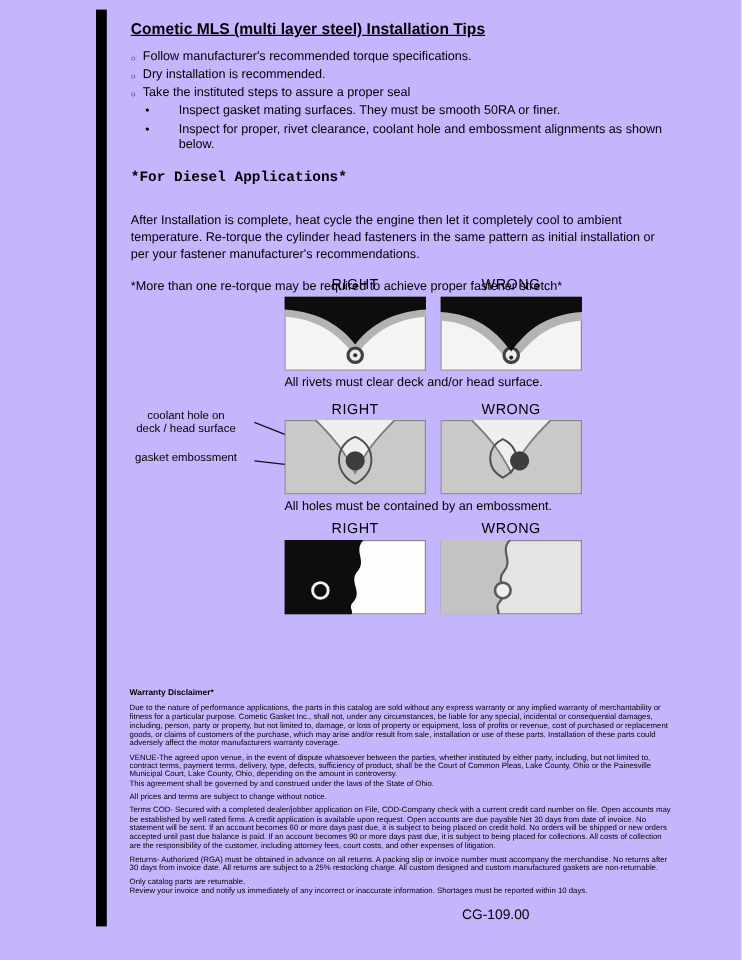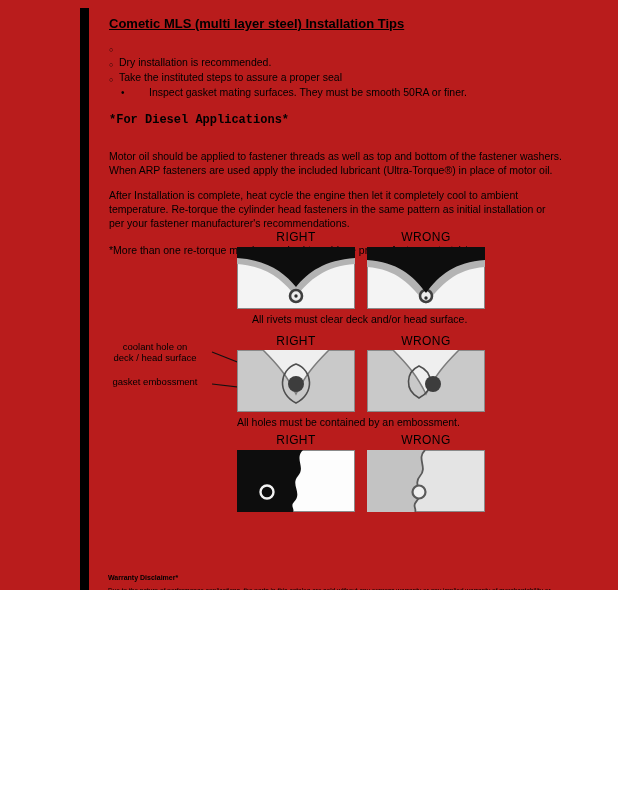--- a/index.html
+++ b/index.html
@@ -1,16 +1,16 @@
 <!DOCTYPE html>
 <html><head>
 <meta charset="utf-8">
 <style>
   html,body{margin:0;padding:0;background:#ffffff;}
-  .page{position:relative;width:618px;height:590px;background:#b91c1c;
+  .page{position:relative;width:618px;height:800px;background:#c4b5fd;
         font-family:"Liberation Sans",sans-serif;color:#000;overflow:hidden;}
   .bar{position:absolute;left:80px;top:8px;width:9px;height:764px;background:#000;}
 
   .content-top{position:absolute;left:109px;top:16px;width:454px;}
   .title{font-size:13px;font-weight:bold;text-decoration:underline;margin:0 0 10px 0;}
   .tip{font-size:10.5px;margin:0 0 2.5px 0;display:flex;align-items:flex-start;line-height:1.2;}
   .tip .m1{width:10px;flex:none;}
   .tip .m1::before{content:"○";font-size:7px;position:relative;top:1px;}
   .tip.sub{margin-left:12px;gap:18px;}
   .tip .m2{width:10px;flex:none;}
@@ -38,37 +38,41 @@
 
 <div class="page">
   <div class="bar"></div>
 
   <div class="content-top">
     <div class="title">Cometic MLS (multi layer steel) Installation Tips</div>
 
     <div>
       <div class="tip">
           <span class="m1"></span>
+          <span>Follow manufacturer's recommended torque specifications.</span>
         </div>
       <div class="tip">
           <span class="m1"></span>
           <span>Dry installation is recommended.</span>
         </div>
       <div class="tip">
           <span class="m1"></span>
           <span>Take the instituted steps to assure a proper seal</span>
         </div>
       <div class="tip sub">
           <span class="m2"></span>
           <span>Inspect gasket mating surfaces.  They must be smooth 50RA or finer.</span>
         </div>
+      <div class="tip sub">
+          <span class="m2"></span>
+          <span>Inspect for proper, rivet clearance, coolant hole and embossment alignments as shown below.</span>
+        </div>
     </div>
 
     <div class="diesel-heading">*For Diesel Applications*</div>
-    <p class="body">Motor oil should be applied to fastener threads as well as top and bottom of the fastener washers. When ARP fasteners are used apply the included lubricant (Ultra-Torque®) in place of motor oil.</p>
     <p class="body">After Installation is complete, heat cycle the engine then let it completely cool to ambient temperature. Re-torque the cylinder head fasteners in the same pattern as initial installation or per your fastener manufacturer's recommendations.</p>
     <p class="body note">*More than one re-torque may be required to achieve proper fastener stretch*</p>
   </div>
 
   <div class="dg-h" style="left:237px;top:230px;">RIGHT</div>
   <div class="dg-h" style="left:367px;top:230px;">WRONG</div>
 
   <div class="panel" style="left:237px;top:247px;">
     <svg viewBox="0 0 118 62" width="118" height="62">
       <rect x="0.5" y="0.5" width="117" height="61" fill="#f4f4f4" stroke="#8a8a8a"></rect>
@@ -80,21 +84,21 @@
   </div>
   <div class="panel" style="left:367px;top:247px;">
     <svg viewBox="0 0 118 62" width="118" height="62">
       <rect x="0.5" y="0.5" width="117" height="61" fill="#f4f4f4" stroke="#8a8a8a"></rect>
       <path d="M0,0 H118 V20 C88,22 74,38 59,57 C44,38 30,22 0,20 Z" fill="#b3b3b3"></path>
       <circle cx="59" cy="49" r="6" fill="#ececec" stroke="#3f3f3f" stroke-width="2.6"></circle>
       <path d="M0,0 H118 V13 C88,15 72,28 59,46 C46,28 30,15 0,13 Z" fill="#0d0d0d"></path>
       <circle cx="59" cy="51" r="1.7" fill="#2b2b2b"></circle>
     </svg>
   </div>
-  <div class="dg-cap" style="left:252px;top:313px;">All rivets must clear deck and/or head surface.</div>
+  <div class="dg-cap" style="left:237px;top:313px;">All rivets must clear deck and/or head surface.</div>
 
   <div class="dg-h" style="left:237px;top:334px;">RIGHT</div>
   <div class="dg-h" style="left:367px;top:334px;">WRONG</div>
 
   <div class="callout" style="left:98px;top:341px;">coolant hole on
 deck / head surface</div>
   <div class="callout" style="left:98px;top:376px;">gasket embossment</div>
 
   <svg class="arrows" viewBox="0 0 92 58" width="92" height="58">
     <defs>

